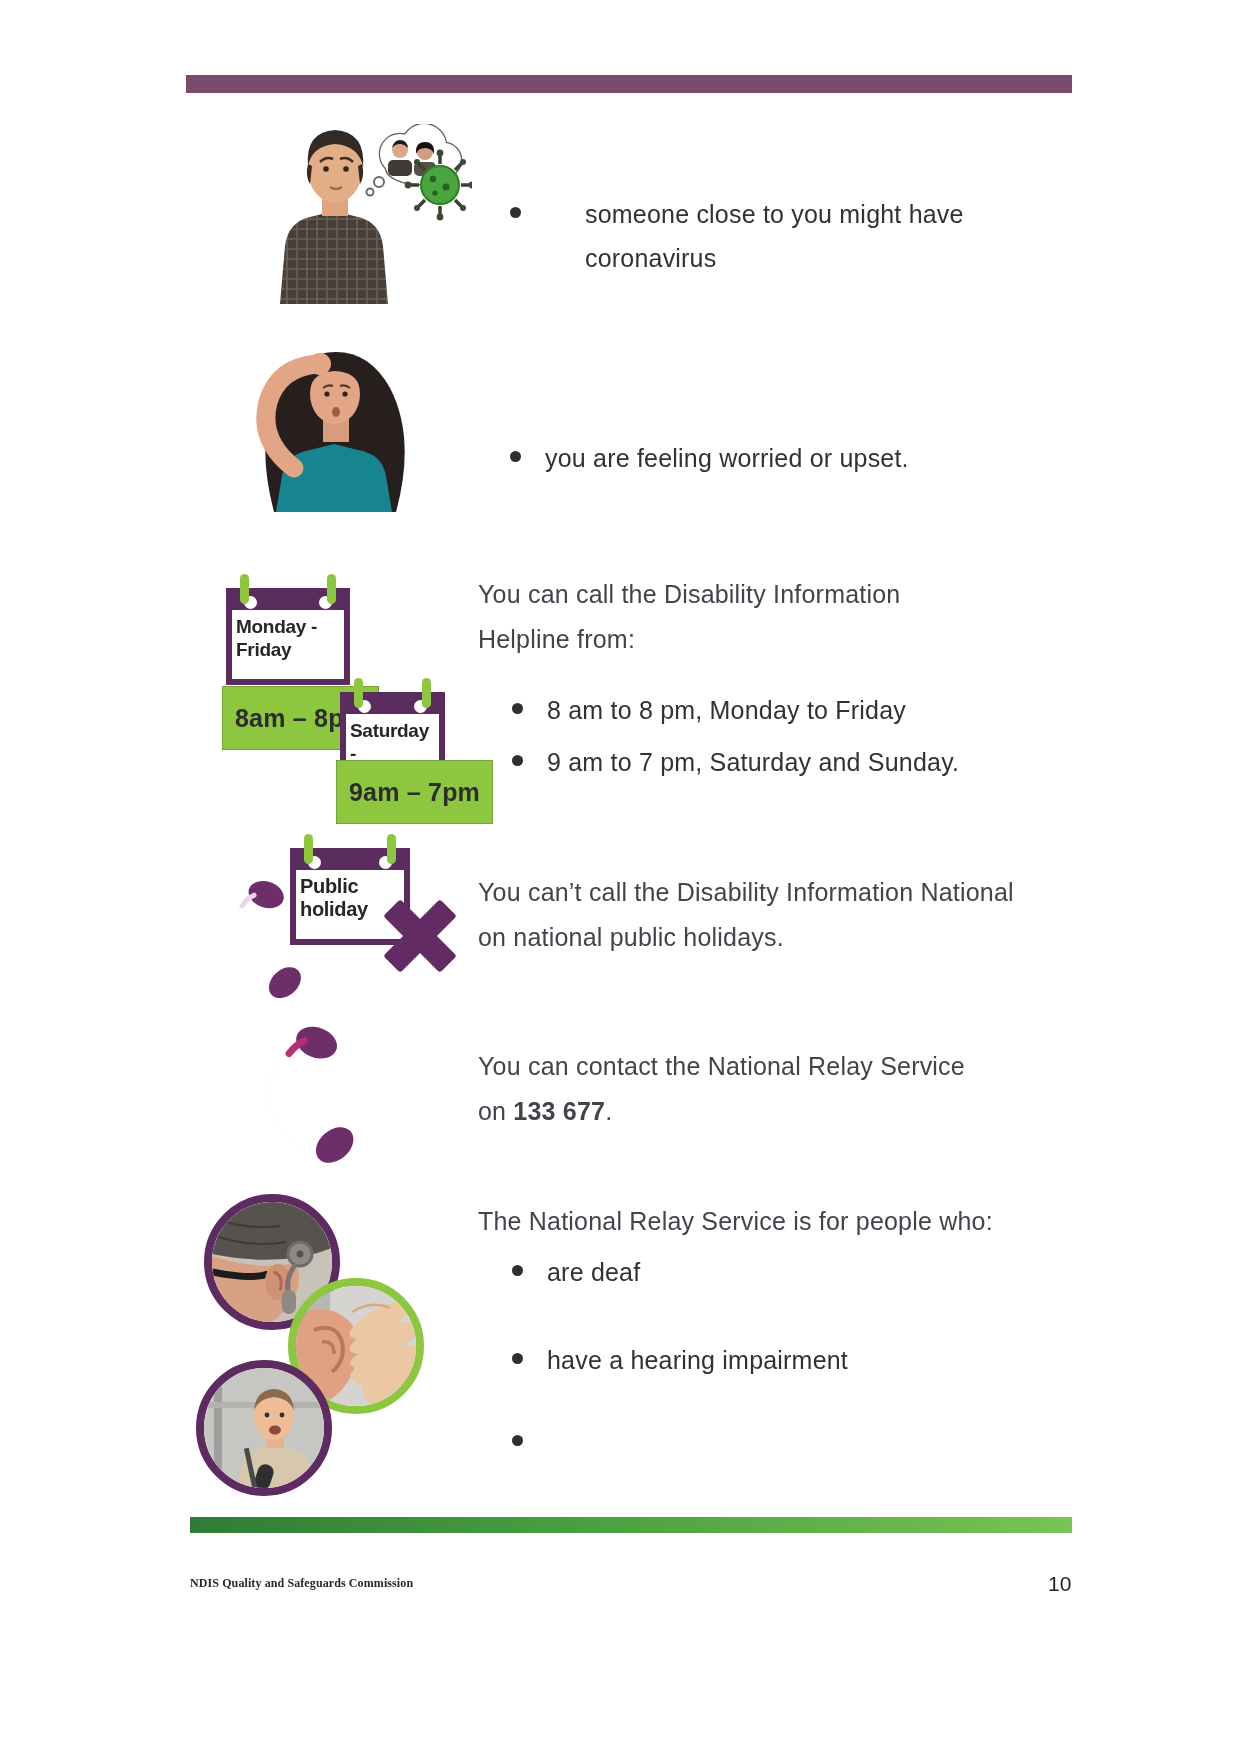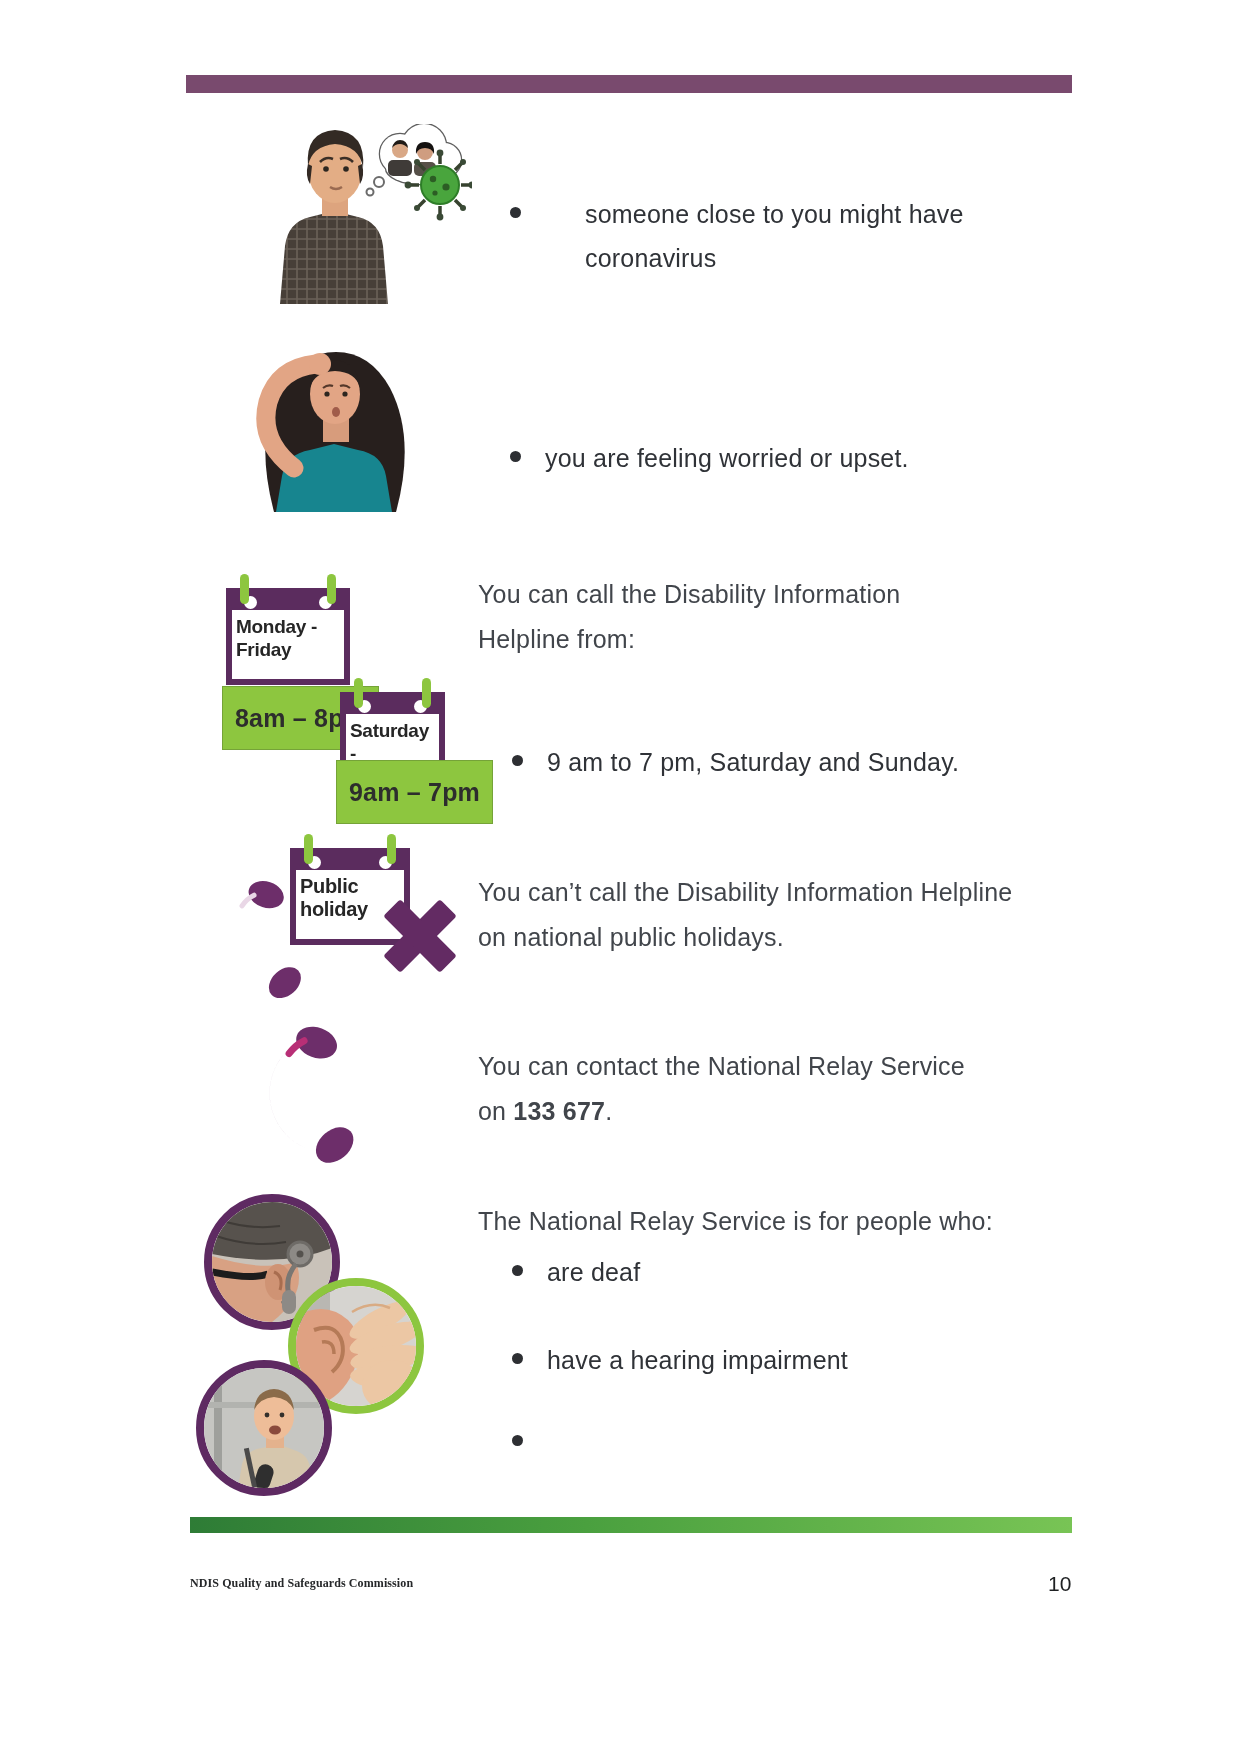--- a/index.html
+++ b/index.html
@@ -170,20 +170,24 @@
         <div>Saturday -</div>
         <div>Sunday</div>
       </div>
     </div>
   </div>
   <div class="tag" style="left:336px;top:760px;">9am – 7pm</div>
 
   <div class="para" style="left:478px;top:578px;">You can call the Disability Information</div>
   <div class="para" style="left:478px;top:623px;">Helpline from:</div>
 
+  <div class="bullet" style="left:512px;top:688px;">
+    <span class="dot"></span>
+    <div class="txt nowrap">8 am to 8 pm, Monday to Friday</div>
+  </div>
   <div class="bullet" style="left:512px;top:740px;">
     <span class="dot"></span>
     <div class="txt nowrap">9 am to 7 pm, Saturday and Sunday.</div>
   </div>
 
   <svg class="illus" style="left:204px;top:880px;" width="102" height="126" viewBox="0 0 102 126">
     <g transform="rotate(-12 51 63)">
       <ellipse cx="72" cy="18" rx="18" ry="13" fill="#6d2e6a" transform="rotate(30 72 18)"></ellipse>
       <ellipse cx="72" cy="108" rx="18" ry="13" fill="#6d2e6a" transform="rotate(-30 72 108)"></ellipse>
       <path d="M76 12 A51 51 0 1 0 76 114 A40 40 0 1 1 76 12 Z" fill="#6d2e6a"></path>
@@ -206,21 +210,21 @@
     </div>
   </div>
 
   <svg class="illus" style="left:378px;top:894px;z-index:3;" width="84" height="84" viewBox="0 0 84 84">
     <g transform="rotate(45 42 42)" fill="#632b63">
       <rect x="30" y="2" width="24" height="80" rx="3"></rect>
       <rect x="2" y="30" width="80" height="24" rx="3"></rect>
     </g>
   </svg>
 
-  <div class="para" style="left:478px;top:876px;">You can’t call the Disability Information Helpline</div>
+  <div class="para" style="left:478px;top:876px;">You can’t call the Disability Information National</div>
   <div class="para" style="left:478px;top:921px;">on national public holidays.</div>
 
   <svg class="illus" style="left:240px;top:1024px;" width="125" height="148" viewBox="0 0 125 148">
     <g transform="rotate(-10 62 74)">
       <ellipse cx="86" cy="22" rx="21" ry="15" fill="#6d2e6a" transform="rotate(30 86 22)"></ellipse>
       <ellipse cx="86" cy="126" rx="21" ry="15" fill="#6d2e6a" transform="rotate(-30 86 126)"></ellipse>
       <path d="M90 14 A60 60 0 1 0 90 134 A46 46 0 1 1 90 14 Z" fill="#6d2e6a"></path>
       <path d="M74 18 q-10 3 -17 10" stroke="#b82f76" stroke-width="7" fill="none" stroke-linecap="round"></path>
     </g>
   </svg>

